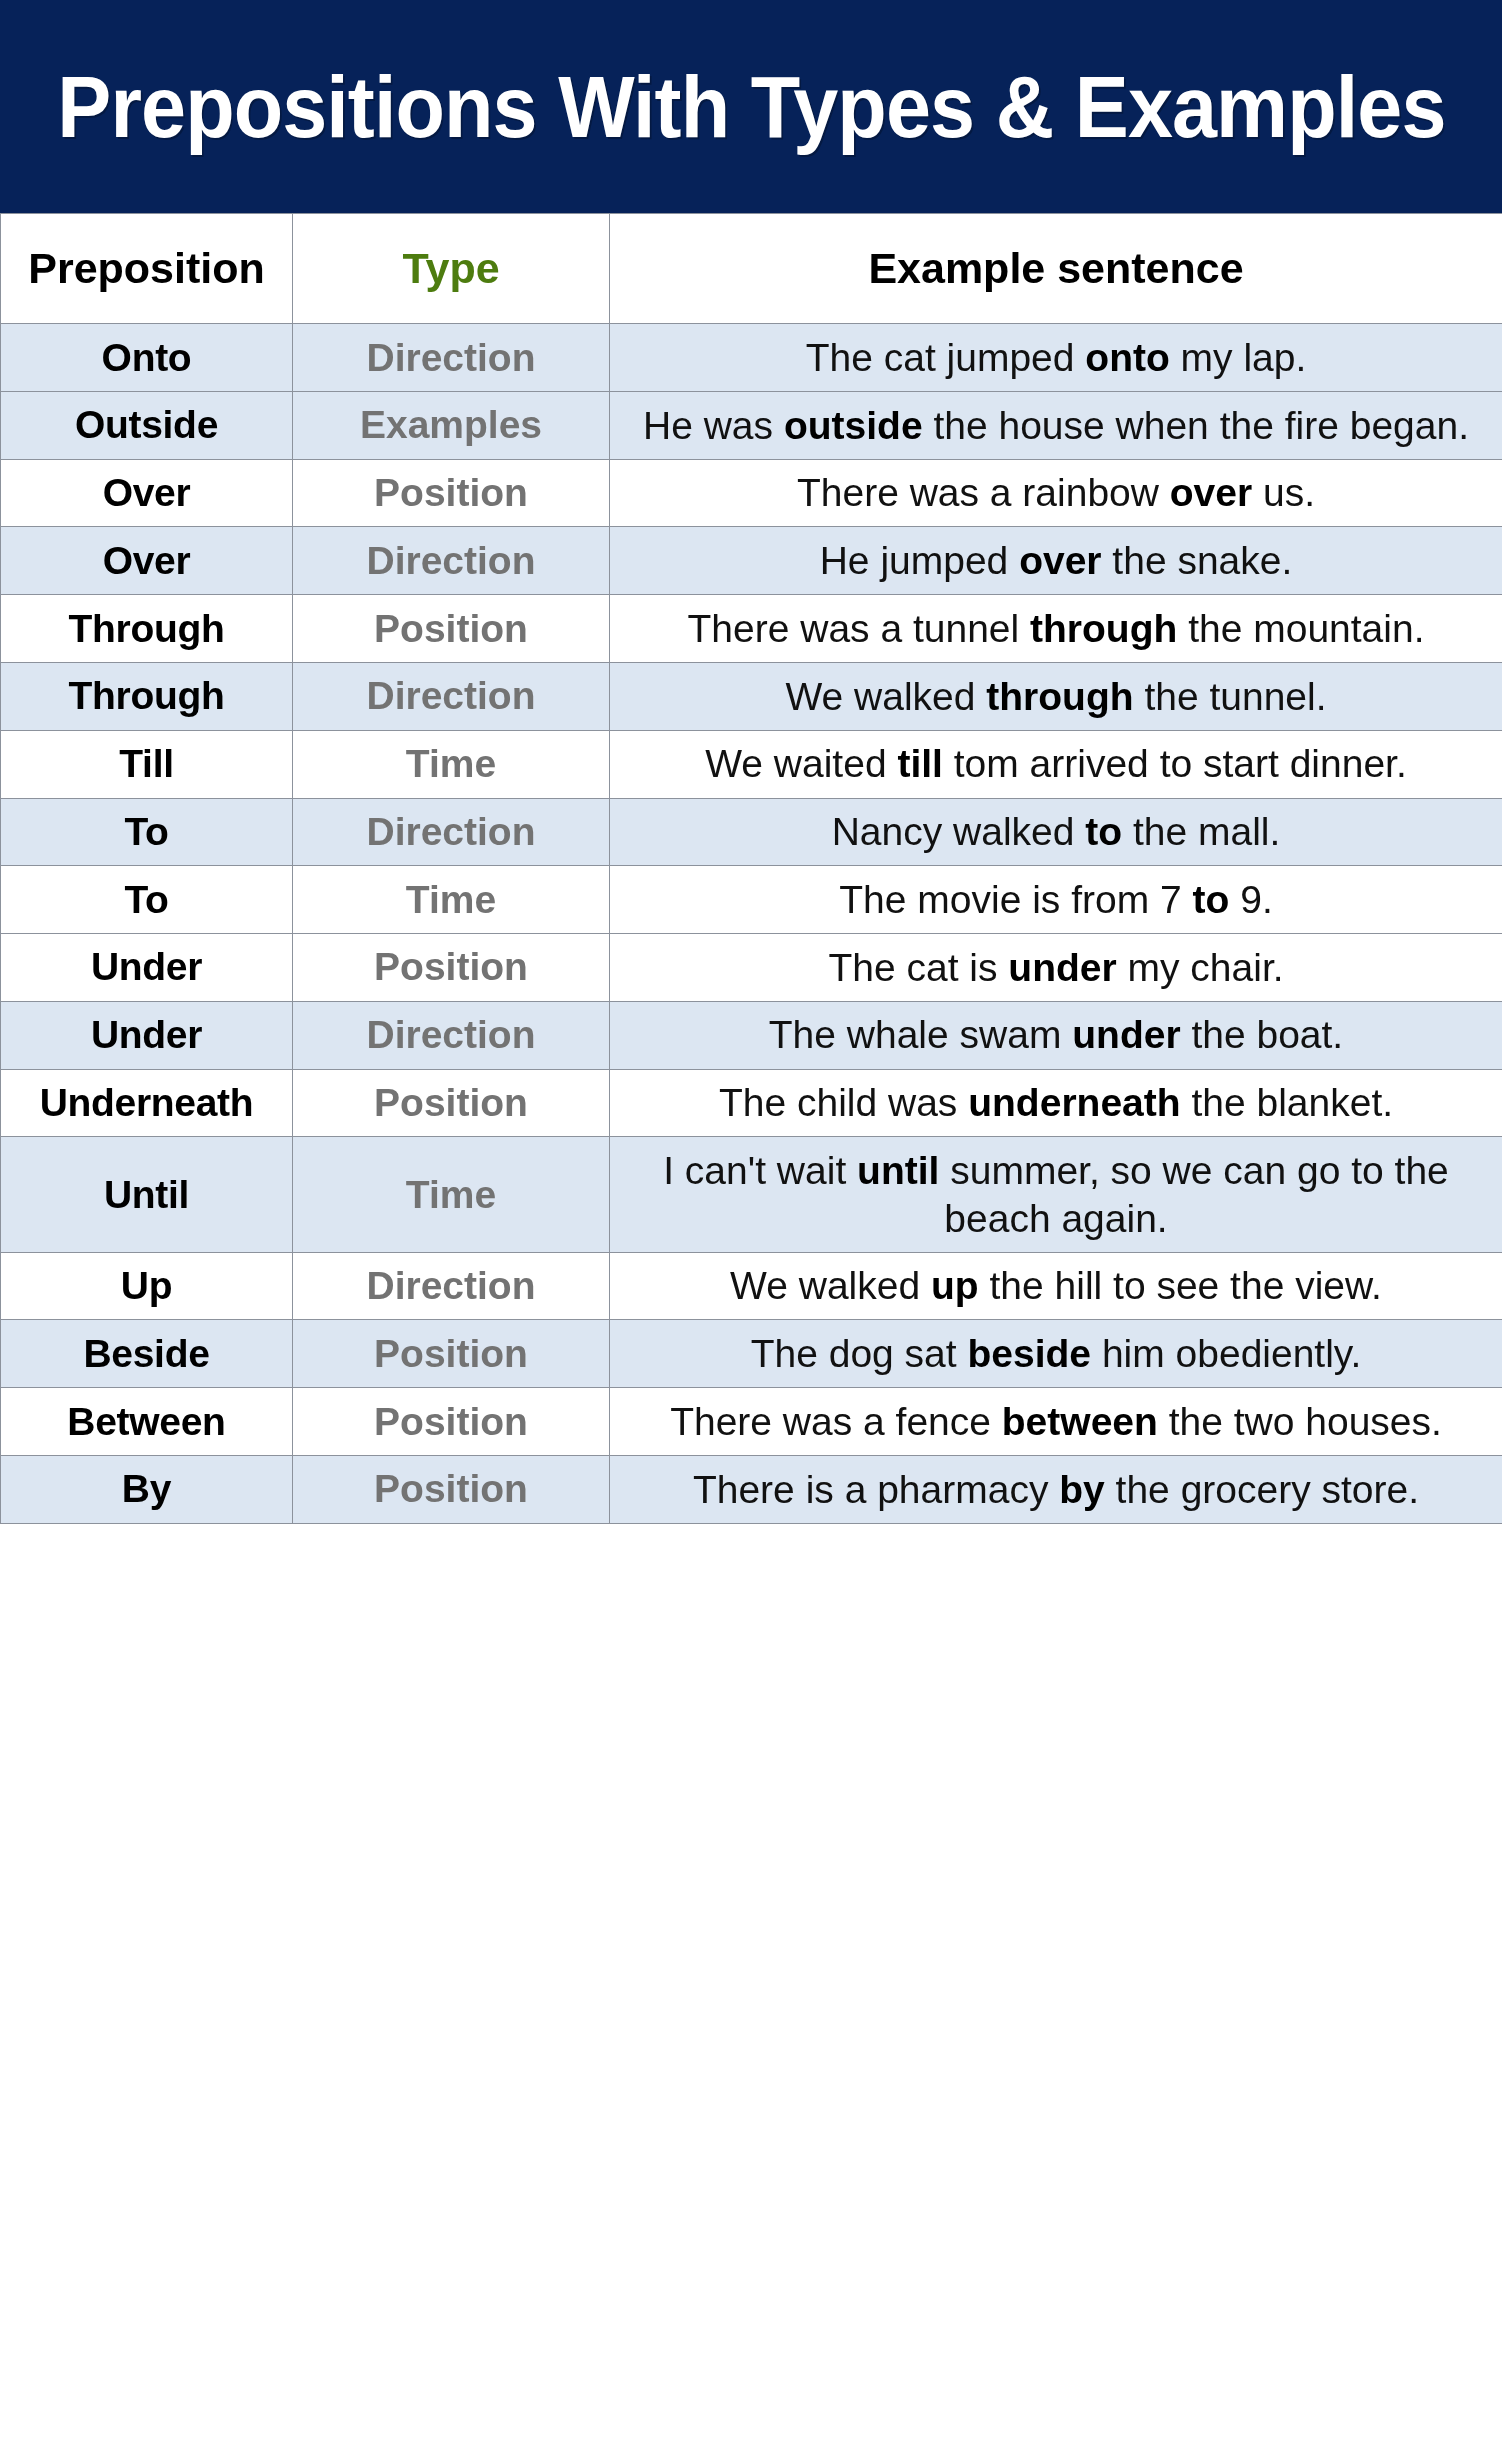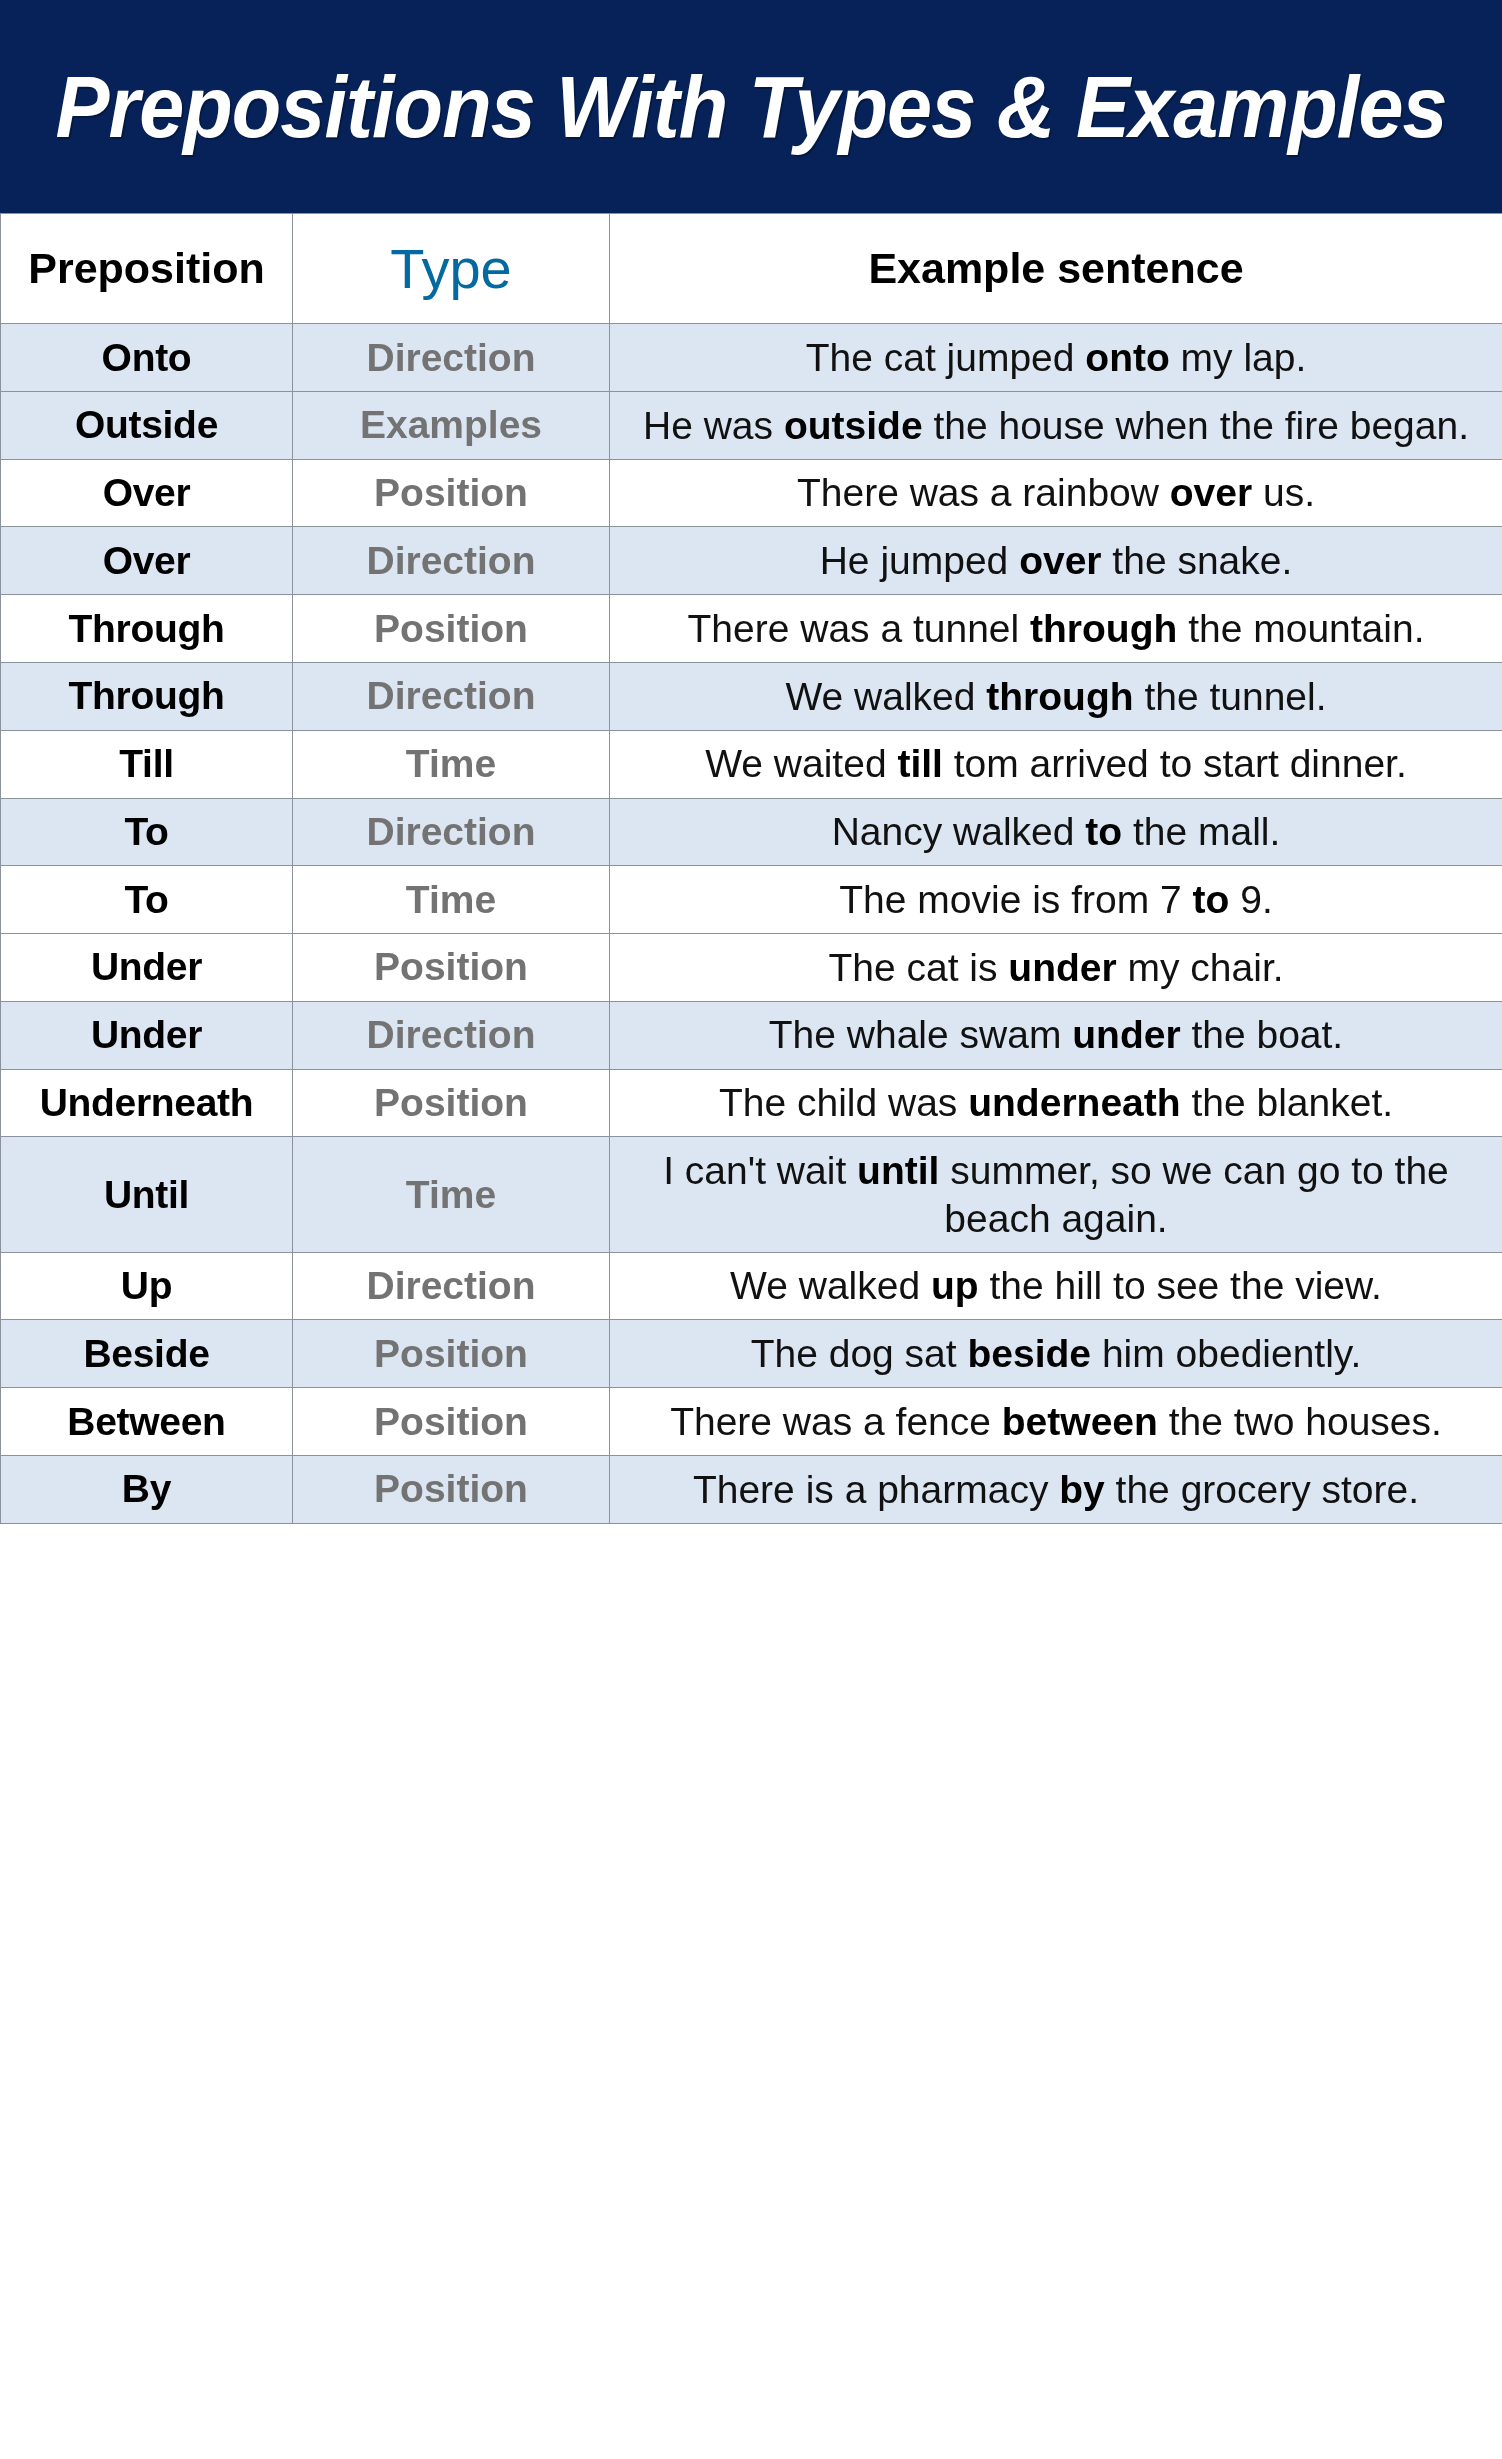--- a/index.html
+++ b/index.html
@@ -24,21 +24,20 @@
 
   
   .title-banner {
     position: relative;
     height: 213px;
     background: #062259;
     display: flex;
     align-items: center;
     justify-content: center;
     z-index: 3;
-    font-style: italic;
   }
   .title-text {
     color: #ffffff;
     font-family: "Liberation Sans Narrow", "Liberation Sans", "DejaVu Sans", sans-serif;
     font-weight: bold;
     font-size: 88px;
     line-height: 1;
     letter-spacing: -1px;
     transform: scaleX(0.92);
     transform-origin: center;
@@ -103,23 +102,23 @@
     padding: 5.8px 11.5px;
   }
   th.h-prep {
     color: #000000;
     font-weight: bold;
     font-size: 43px;
     font-family: "Liberation Sans", "DejaVu Sans", sans-serif;
     margin-top: 47px;
   }
   th.h-type {
-    color: #0369a1;
-    font-weight: normal;
-    font-size: 56px;
+    color: #4d7c0f;
+    font-weight: bold;
+    font-size: 43px;
   }
   th.h-ex {
     color: #000000;
     font-weight: bold;
     font-size: 43px;
   }
 
   tbody tr.r-odd  td { background: #ffffff; }
   tbody tr.r-even td { background: #dce6f2; }
 

